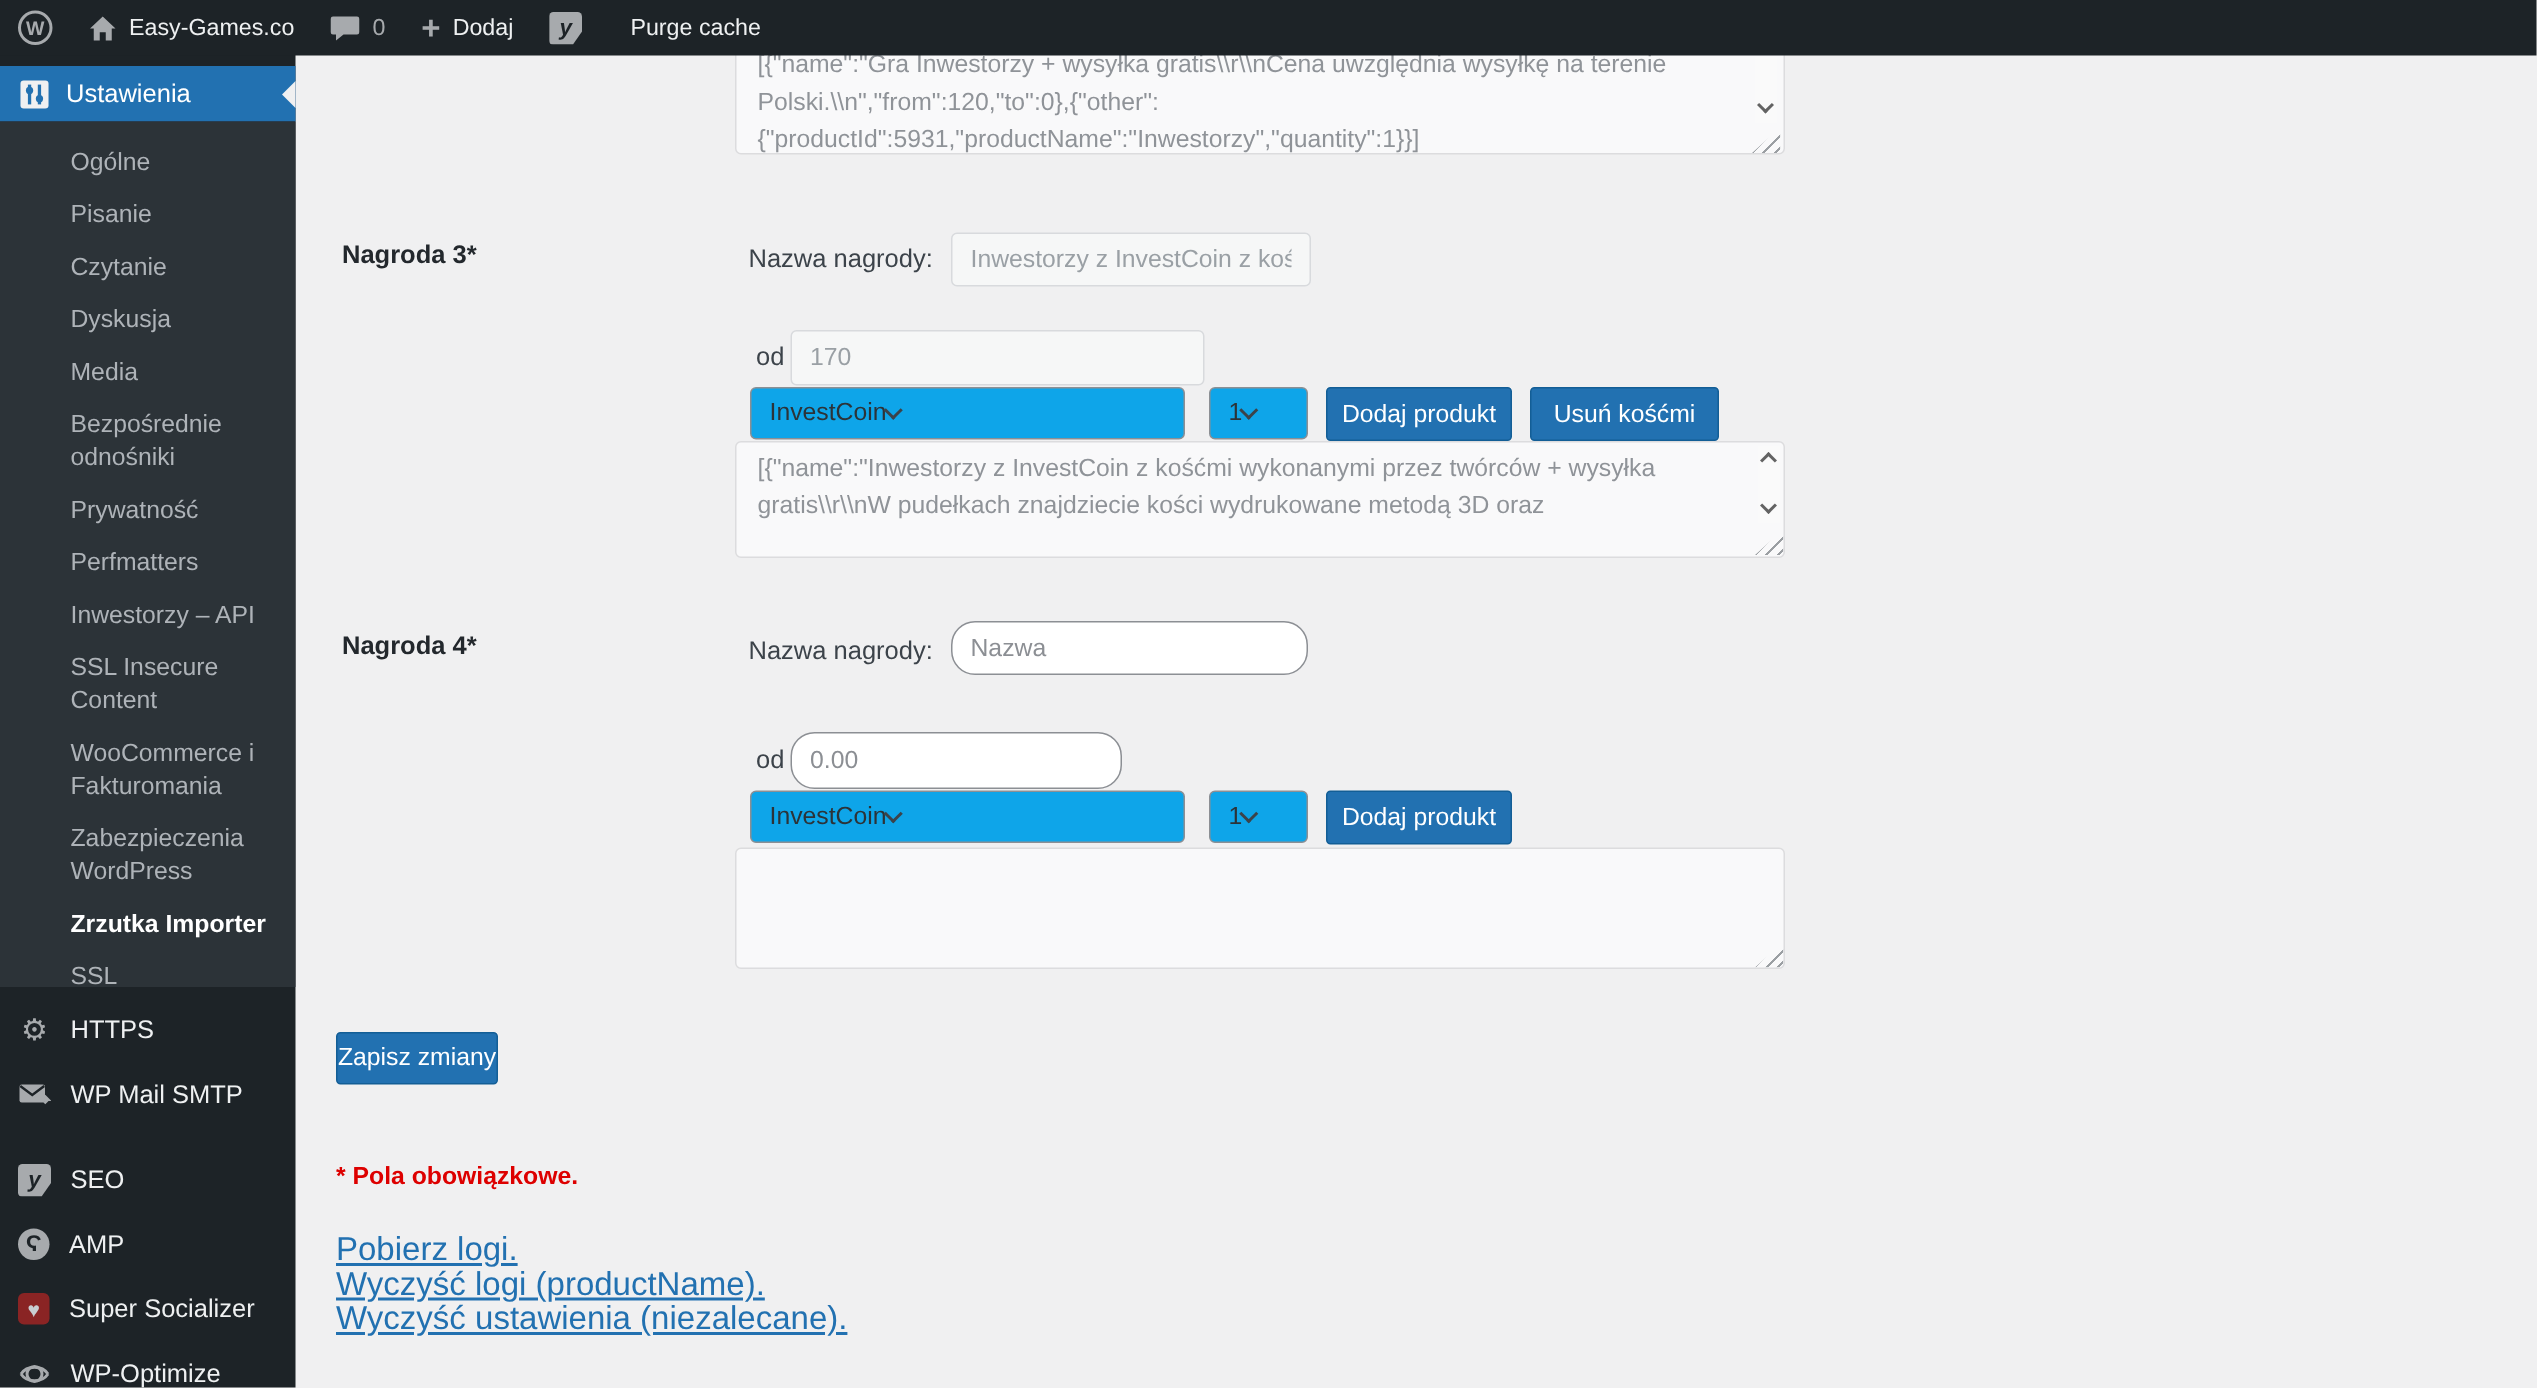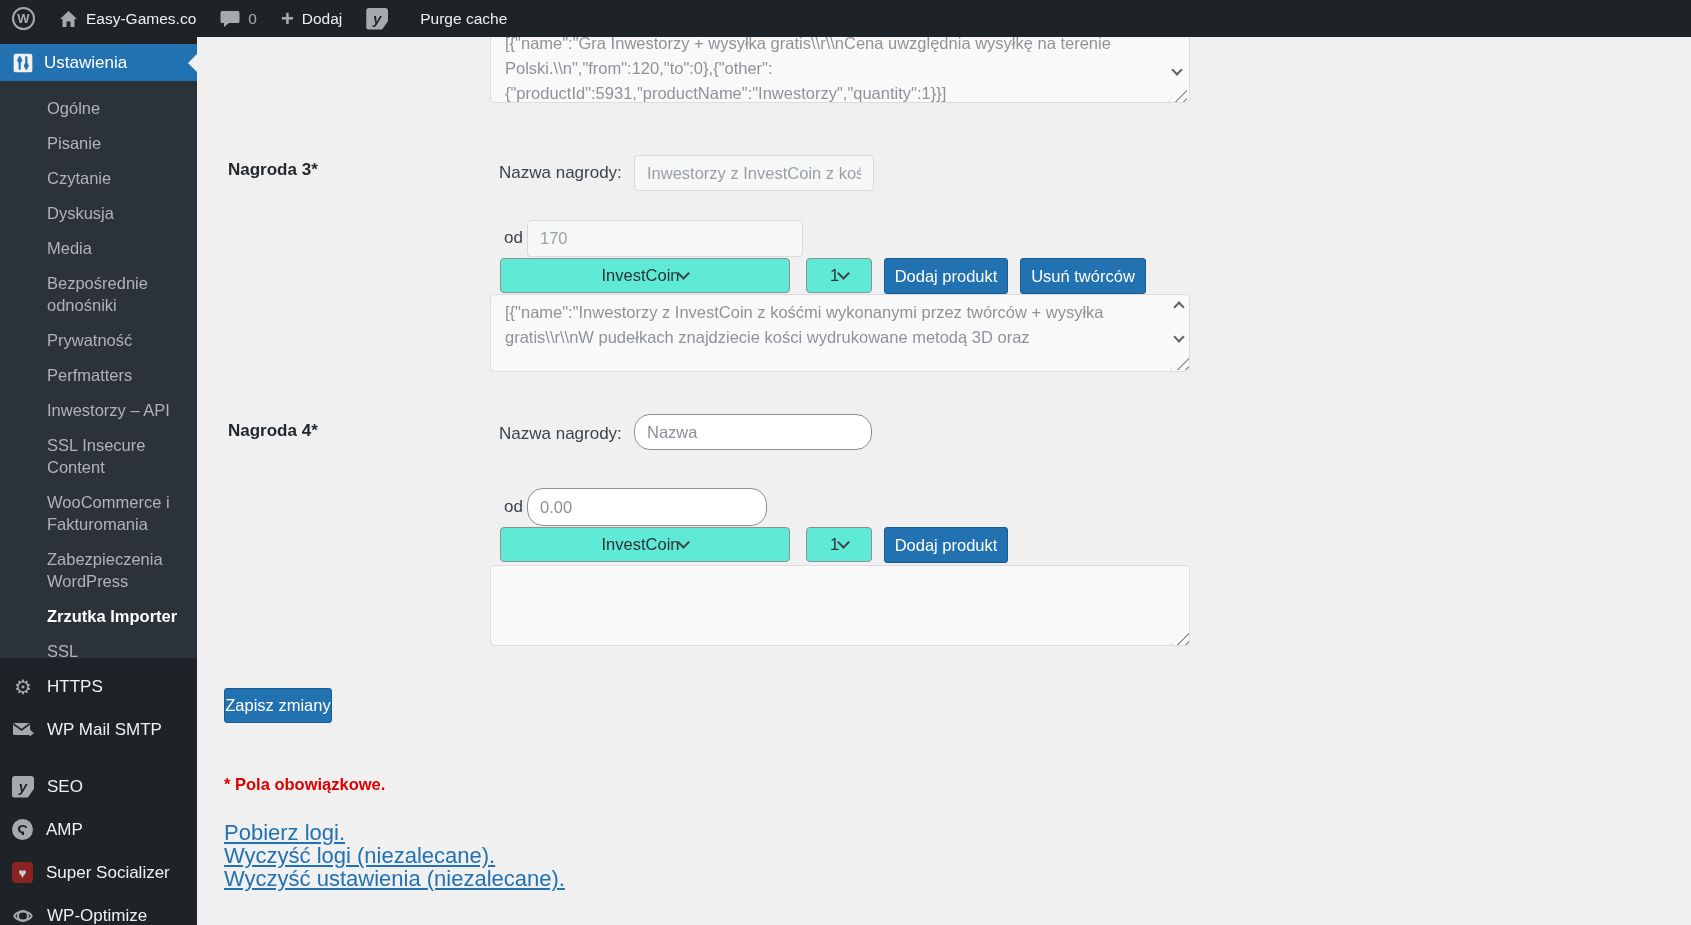--- a/index.html
+++ b/index.html
@@ -50,22 +50,22 @@
     color:#8f9398; font-size:16.5px; line-height:25px; padding:5px 14px;
     overflow:hidden; cursor:text; }
   .lbl { font-size:17px; color:#3c434a; }
   .lbl-b { font-size:17px; font-weight:bold; color:#23282d; }
   .inp { border-radius:4px; font-size:16.5px; padding:0 12px; width:100%; height:100%;
     font-family:"Liberation Sans", sans-serif; }
   .inp-light { background:#f6f7f7; border:1px solid #d8dadd; color:#8c8f94; }
   .inp-light::placeholder { color:#9aa0a5; opacity:1; }
   .inp-strong { background:#fff; border:1px solid #8c8f94; border-radius:16px; color:#2c3338; }
   .inp-strong::placeholder { color:#8c8f94; opacity:1; }
-  .sel { background:#5eead4; border:1px solid #8c8f94; border-radius:4px; display:flex;
-    align-items:center; justify-content:center; padding:0 12px; font-size:16.5px;
+  .sel { background:#0ea5e9; border:1px solid #8c8f94; border-radius:4px; display:flex;
+    align-items:center; justify-content:flex-start; padding:0 12px; font-size:16.5px;
     color:#2c3338; cursor:pointer; }
   .chev { width:9px; height:9px; border-right:2px solid #3c434a; border-bottom:2px solid #3c434a;
     transform:rotate(45deg); margin-top:-4px; }
   .btn { background:#2271b1; border:1px solid #135e96; border-radius:3px; color:#fff;
     font-size:16.5px; display:flex; align-items:center; justify-content:center;
     cursor:pointer; font-family:"Liberation Sans", sans-serif; }
   .grip { width:19px; height:17px;
     background:repeating-linear-gradient(135deg,#9b9fa3 0 1.5px,transparent 1.5px 5.5px);
     clip-path:polygon(100% 0,100% 100%,0 100%); cursor:nwse-resize; }
   .sbtrack { position:absolute; background:#fafafa; width:15px; }
@@ -104,40 +104,40 @@
 
   <div class="abs sel" style="left:500px; top:258px; width:290px; height:35px;">
     <span>InvestCoin</span>
     <span class="chev"></span>
   </div>
   <div class="abs sel" style="left:806px; top:258px; width:66px; height:35px;">
     <span>1</span>
     <span class="chev"></span>
   </div>
   <button class="abs btn" style="left:884px; top:258px; width:124px; height:36px;">Dodaj produkt</button>
-  <button class="abs btn" style="left:1020px; top:258px; width:126px; height:36px;">Usuń twórców</button>
+  <button class="abs btn" style="left:1020px; top:258px; width:126px; height:36px;">Usuń kośćmi</button>
 
   <div class="abs code-area" style="left:490px; top:294px; width:700px; height:78px;">
     <div>[{"name":"Inwestorzy z InvestCoin z kośćmi wykonanymi przez twórców + wysyłka</div>
     <div>gratis\\r\\nW pudełkach znajdziecie kości wydrukowane metodą 3D oraz</div>
   </div>
   <div class="abs sbtrack" style="left:1172px; top:297px; height:52px;">
     <span class="sb-up" style="top:6px;"></span>
     <span class="sb-dn" style="bottom:8px;"></span>
   </div>
   <div class="abs grip" style="left:1170px; top:353px;"></div>
 
   <div class="abs lbl-b" style="left:228px; top:421px;">Nagroda 4*</div>
   <div class="abs lbl" style="left:499px; top:424px;">Nazwa nagrody:</div>
   <div class="abs" style="left:634px; top:414px; width:238px; height:36px;">
     <input class="inp inp-strong" placeholder="Nazwa" style="">
   </div>
 
   <div class="abs lbl" style="left:504px; top:497px;">od</div>
-  <div class="abs" style="left:527px; top:488px; width:240px; height:38px;">
+  <div class="abs" style="left:527px; top:488px; width:221px; height:38px;">
     <input class="inp inp-strong" placeholder="0.00" style="">
   </div>
 
   <div class="abs sel" style="left:500px; top:527px; width:290px; height:35px;">
     <span>InvestCoin</span>
     <span class="chev"></span>
   </div>
   <div class="abs sel" style="left:806px; top:527px; width:66px; height:35px;">
     <span>1</span>
     <span class="chev"></span>
@@ -145,21 +145,21 @@
   <button class="abs btn" style="left:884px; top:527px; width:124px; height:36px;">Dodaj produkt</button>
 
   <div class="abs code-area" style="left:490px; top:565px; width:700px; height:81px;"></div>
   <div class="abs grip" style="left:1170px; top:628px;"></div>
 
   <button class="abs btn" style="left:224px; top:688px; width:108px; height:35px;">Zapisz zmiany</button>
 
   <div class="abs req" style="left:224px; top:775px; color:#dd0000;">* Pola obowiązkowe.</div>
 
   <div class="abs link" style="left:224px; top:820px;">Pobierz logi.</div>
-  <div class="abs link" style="left:224px; top:843px;">Wyczyść logi (niezalecane).</div>
+  <div class="abs link" style="left:224px; top:843px;">Wyczyść logi (productName).</div>
   <div class="abs link" style="left:224px; top:866px;">Wyczyść ustawienia (niezalecane).</div>
 </div>
 
 <div id="sidebar">
 
   <div id="settings-head">
     <svg class="pl-ic" width="20" height="20" viewBox="0 0 20 20">
       <rect x="1.5" y="1.5" width="17" height="17" rx="2" fill="#f0f0f1"></rect>
       <line x1="7" y1="4" x2="7" y2="16" stroke="#2271b1" stroke-width="2"></line>
       <circle cx="7" cy="7.5" r="2.2" fill="#2271b1"></circle>

